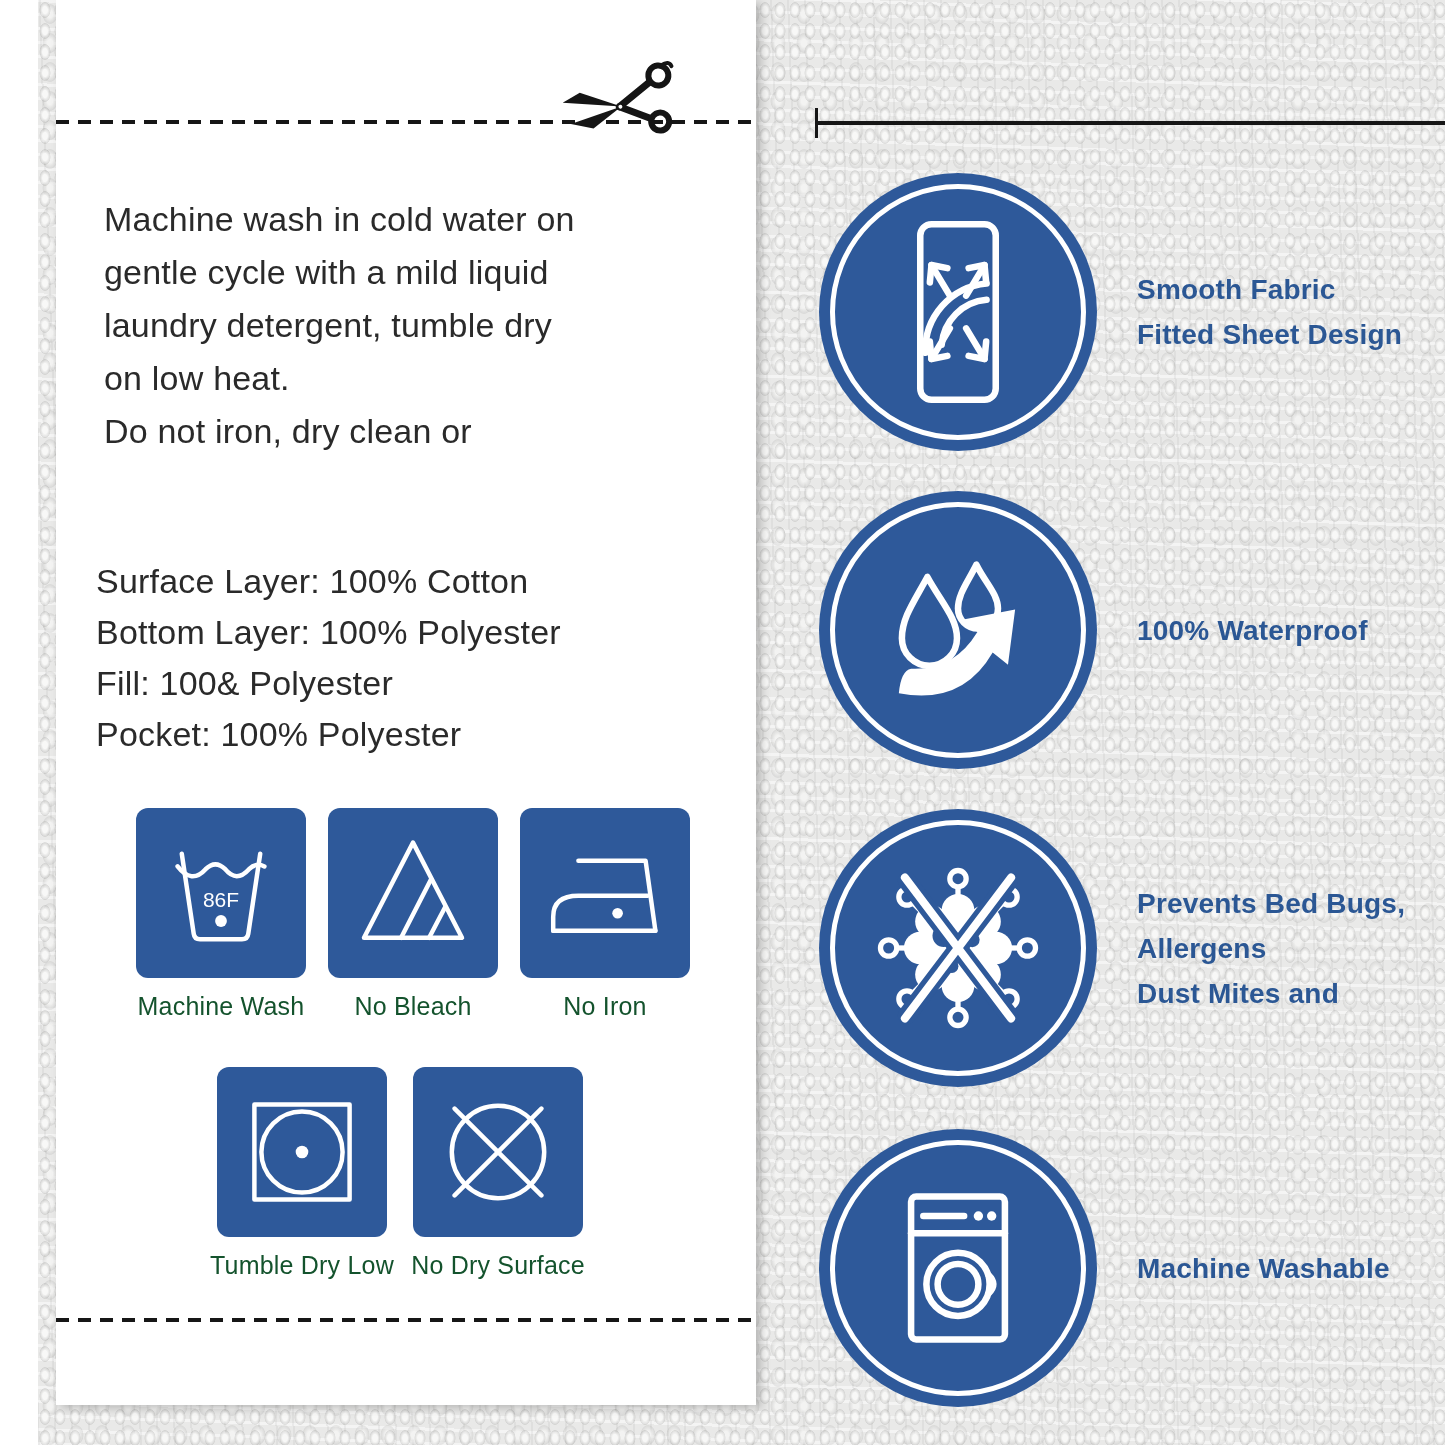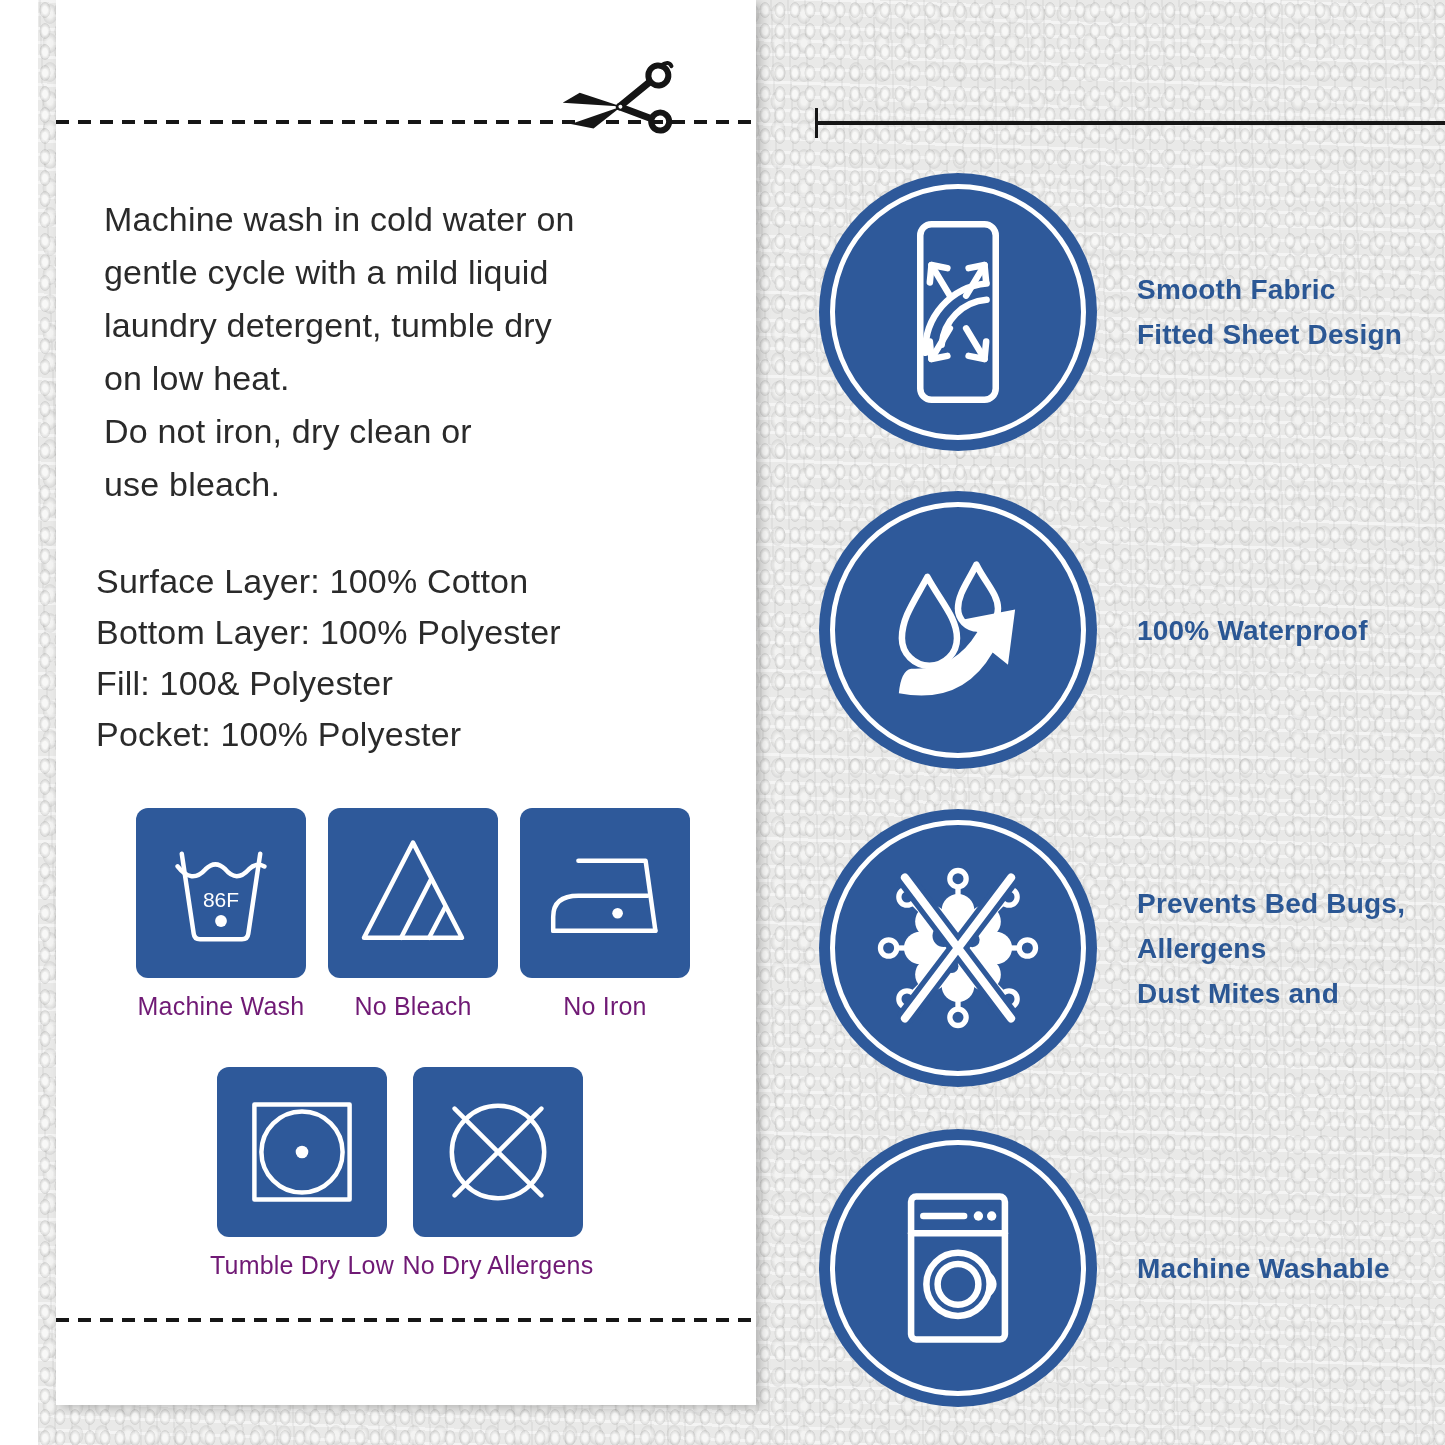--- a/index.html
+++ b/index.html
@@ -52,21 +52,21 @@
   }
 
   .care-square{
     position:absolute;width:170px;height:170px;border-radius:12px;
     background:var(--accent-blue);
     display:flex;align-items:center;justify-content:center;
   }
   .care-square svg{width:140px;height:140px;}
   .care-label{
     position:absolute;width:240px;text-align:center;
-    font-size:25px;color:#701a75;letter-spacing:.2px;
+    font-size:25px;color:#14532d;letter-spacing:.2px;
   }
 
   
   .measure{position:absolute;left:777px;top:108px;width:643px;height:30px;}
   .measure .bar{position:absolute;left:0;right:0;top:13px;height:4px;background:var(--line-ink);}
   .measure .tick{position:absolute;top:0;width:3px;height:30px;background:var(--line-ink);}
   .measure .tick.right{right:0;}
   .measure .tick.left{left:0;}
 
   .feature-row{
@@ -111,21 +111,20 @@
       <path d="M104 6 Q112 2 114 8" stroke="#151515" stroke-width="4" fill="none" stroke-linecap="round"></path>
       <circle cx="59" cy="43" r="2" fill="#fff"></circle>
     </svg>
 
     <div class="care-text">
       <div>Machine wash in cold water on</div>
       <div>gentle cycle with a mild liquid</div>
       <div>laundry detergent, tumble dry</div>
       <div>on low heat.</div>
       <div>Do not iron, dry clean or</div>
-      <div>use bleach.</div>
     </div>
 
     <div class="materials">
       <div>Surface Layer: 100% Cotton</div>
       <div>Bottom Layer: 100% Polyester</div>
       <div>Fill: 100&amp; Polyester</div>
       <div>Pocket: 100% Polyester</div>
     </div>
 
     <div class="care-square" style="left:80px;top:808px;">
@@ -163,21 +162,21 @@
       </svg>
     </div>
     <div class="care-square" style="left:357px;top:1067px;">
       <svg viewBox="0 0 100 100">
         <circle class="st" cx="50" cy="50" r="33"></circle>
         <path class="st" d="M19 19 L81 81"></path>
         <path class="st" d="M81 19 L19 81"></path>
       </svg>
     </div>
     <div class="care-label" style="left:126px;top:1251px;">Tumble Dry Low</div>
-    <div class="care-label" style="left:322px;top:1251px;">No Dry Allergens</div>
+    <div class="care-label" style="left:322px;top:1251px;">No Dry Surface</div>
 
     <div class="dash-line dash-bottom"></div>
   </div>
 
   <div class="measure">
     <div class="tick left"></div>
     <div class="bar"></div>
     <div class="tick right"></div>
   </div>
 

